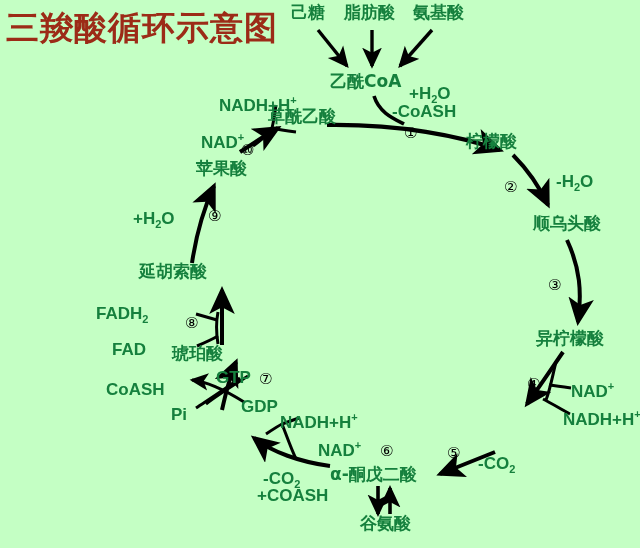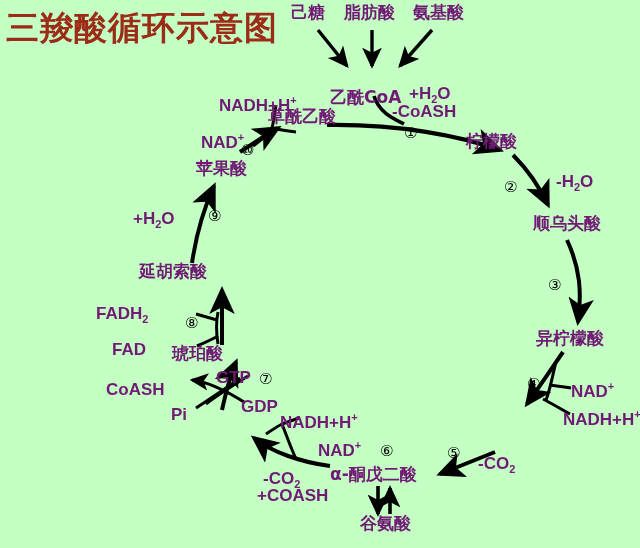--- a/index.html
+++ b/index.html
@@ -8,21 +8,21 @@
     background:#c4ffc4;
     font-family:"Liberation Sans","DejaVu Sans",sans-serif;
     overflow:hidden;
     position:relative;
   }
   #stage{position:absolute;left:0;top:0;width:640px;height:432px;}
   svg#arrows{position:absolute;left:0;top:0;width:640px;height:548px;pointer-events:none;}
   .lbl{
     position:absolute;
     white-space:nowrap;
-    color:#701a75;
+    color:#15803d;
     font-size:17px;
     line-height:1;
     letter-spacing:0px;
   }
   .cn{font-family:"DejaVu Sans","Liberation Sans",sans-serif;font-weight:700;font-size:17px;}
   .en{font-family:"Liberation Sans","DejaVu Sans",sans-serif;font-weight:700;font-size:17px;}
   .sup{font-size:11px;vertical-align:super;font-weight:700;}
   .sub{font-size:11px;vertical-align:sub;font-weight:700;}
   .step{
     position:absolute;
@@ -130,21 +130,21 @@
     <g stroke="#000" fill="none">
       <line x1="378" y1="486" x2="378" y2="514" stroke-width="3.6" marker-end="url(#ah)"></line>
       <line x1="390" y1="514" x2="390" y2="488" stroke-width="3.6" marker-end="url(#ah)"></line>
     </g>
   </svg>
 
   <div class="lbl cn" style="left:291px;top:4px;">己糖</div>
   <div class="lbl cn" style="left:344px;top:4px;">脂肪酸</div>
   <div class="lbl cn" style="left:413px;top:4px;">氨基酸</div>
 
-  <div class="lbl cn" style="left:330px;top:73px;margin-top:16px;">乙酰CoA</div>
+  <div class="lbl cn" style="left:330px;top:73px;">乙酰CoA</div>
 
   <div class="lbl cn" style="left:268px;top:108px;">草酰乙酸</div>
   <div class="lbl cn" style="left:466px;top:133px;">柠檬酸</div>
   <div class="lbl cn" style="left:533px;top:215px;">顺乌头酸</div>
   <div class="lbl cn" style="left:536px;top:330px;">异柠檬酸</div>
   <div class="lbl cn" style="left:330px;top:466px;">α-酮戊二酸</div>
   <div class="lbl cn" style="left:172px;top:345px;">琥珀酸</div>
   <div class="lbl cn" style="left:139px;top:263px;">延胡索酸</div>
   <div class="lbl cn" style="left:196px;top:160px;">苹果酸</div>
   <div class="lbl cn" style="left:360px;top:515px;">谷氨酸</div>

